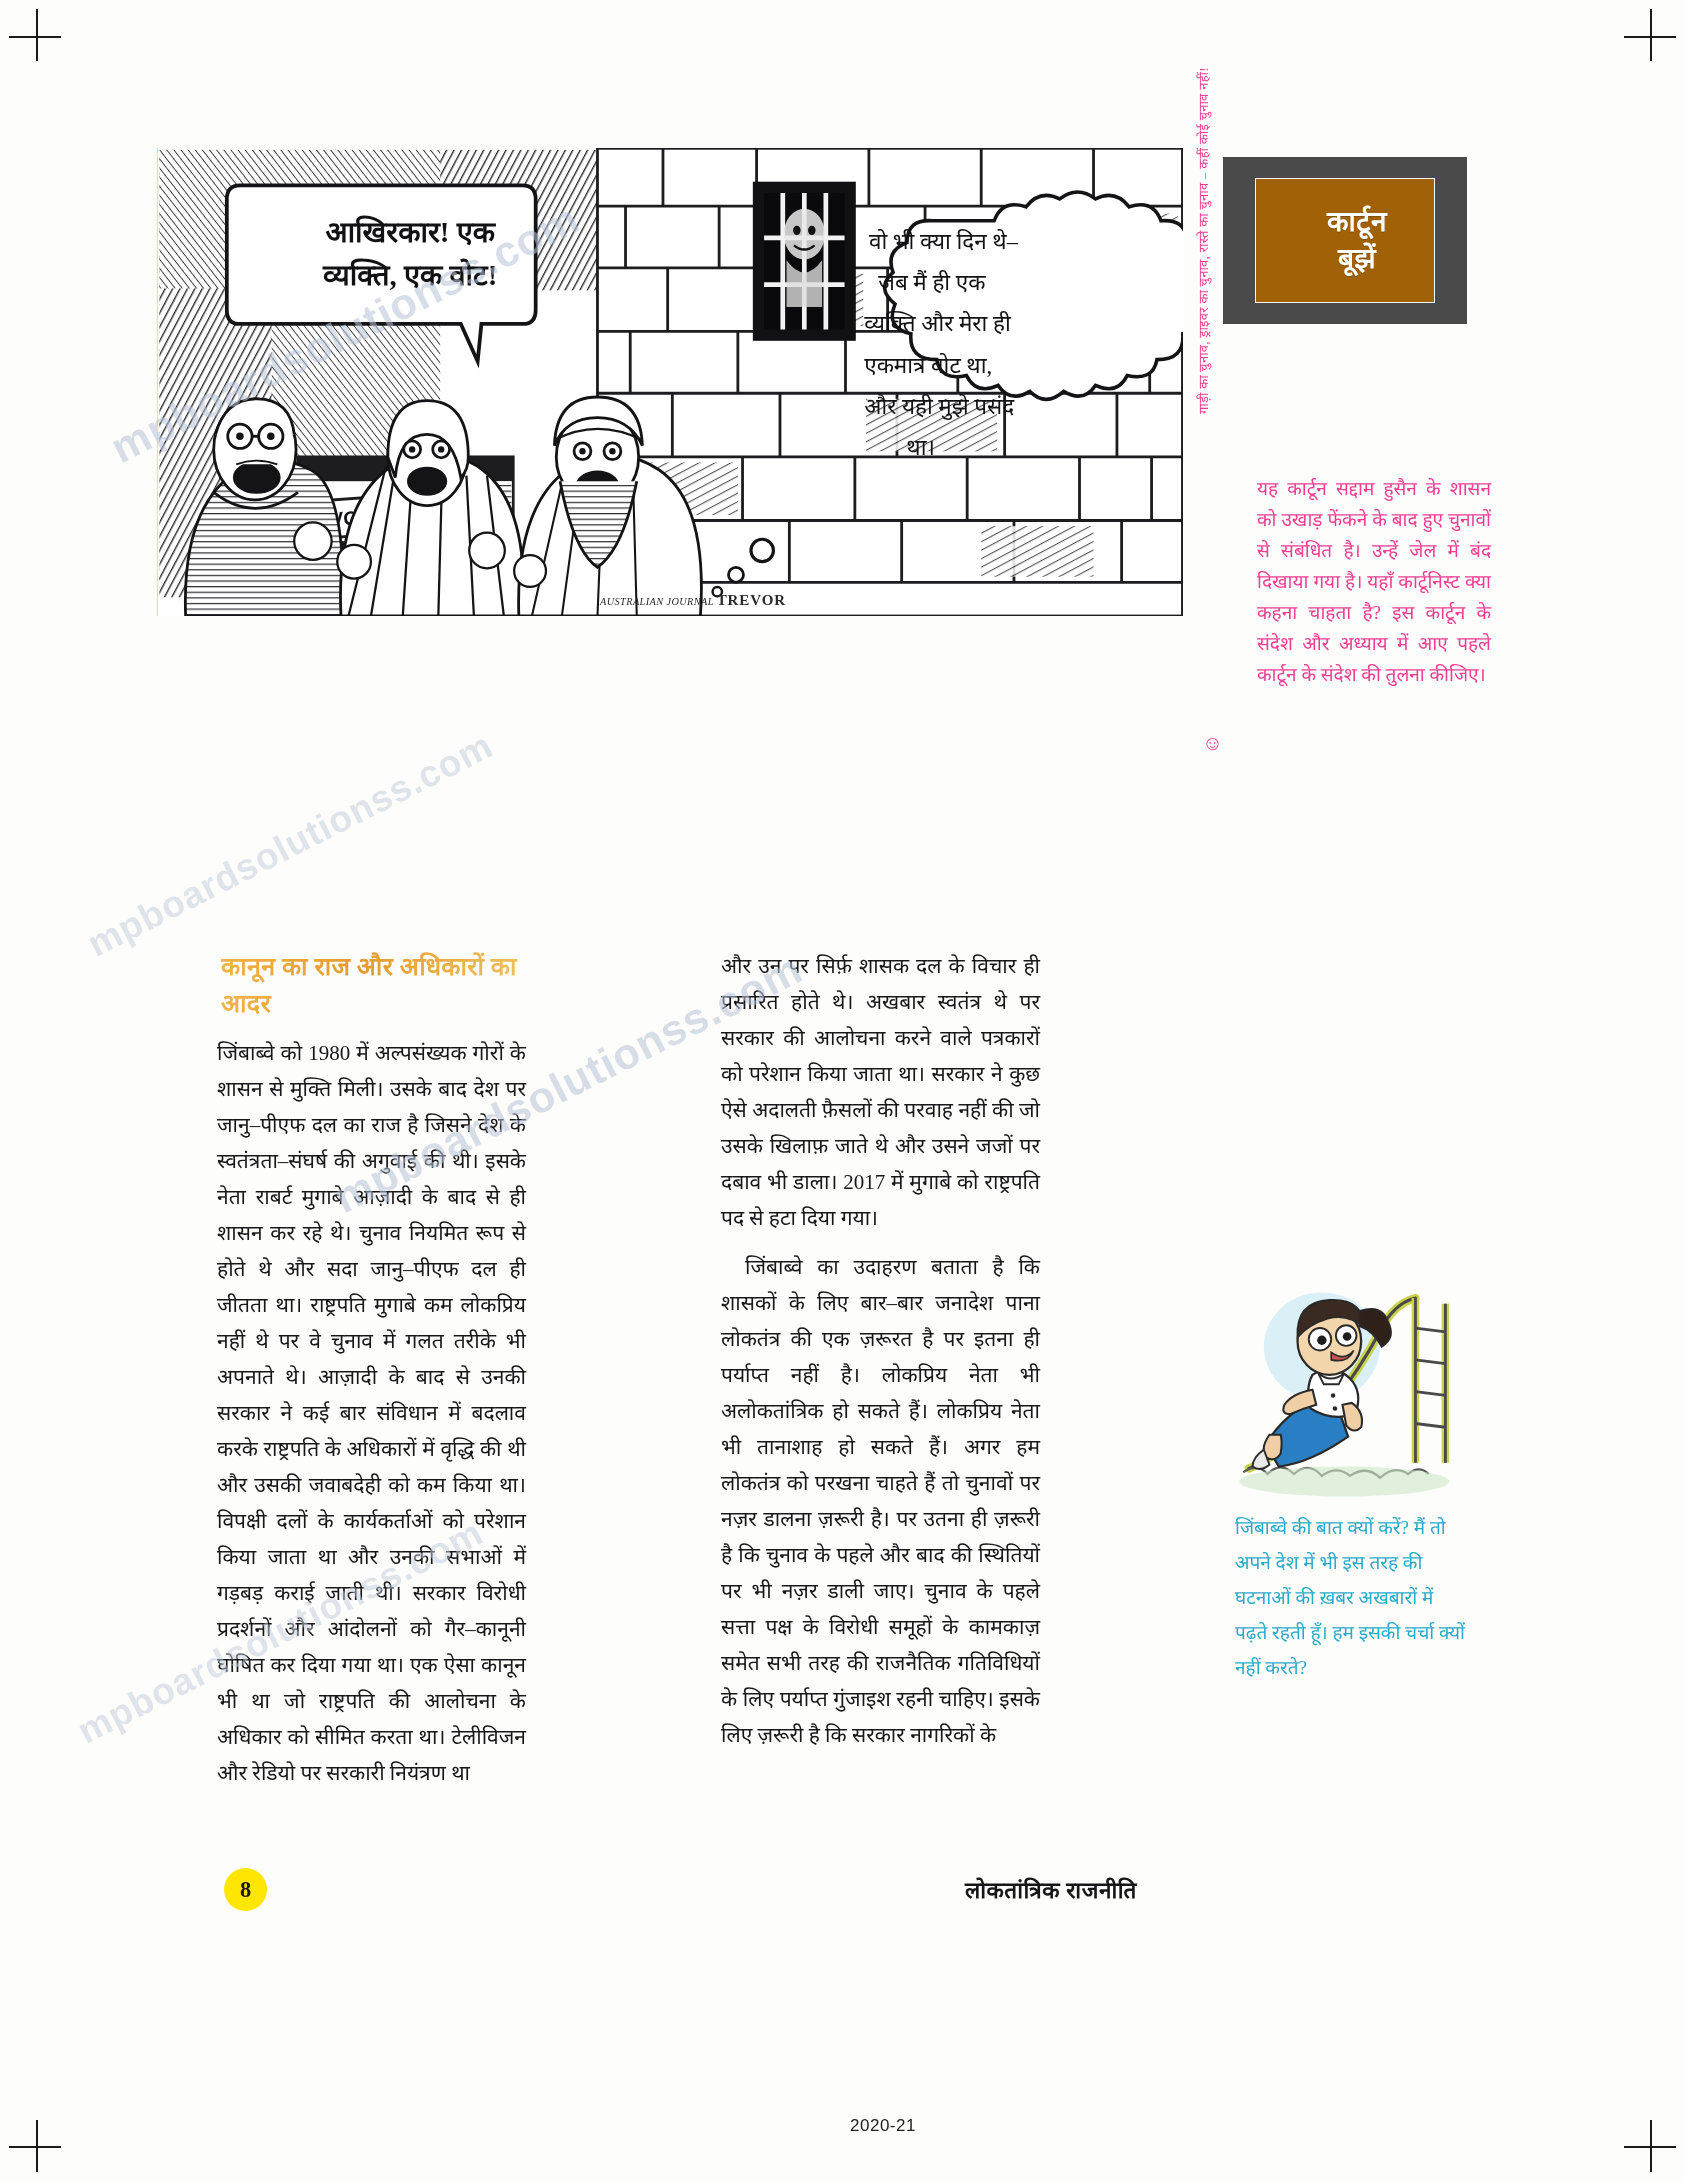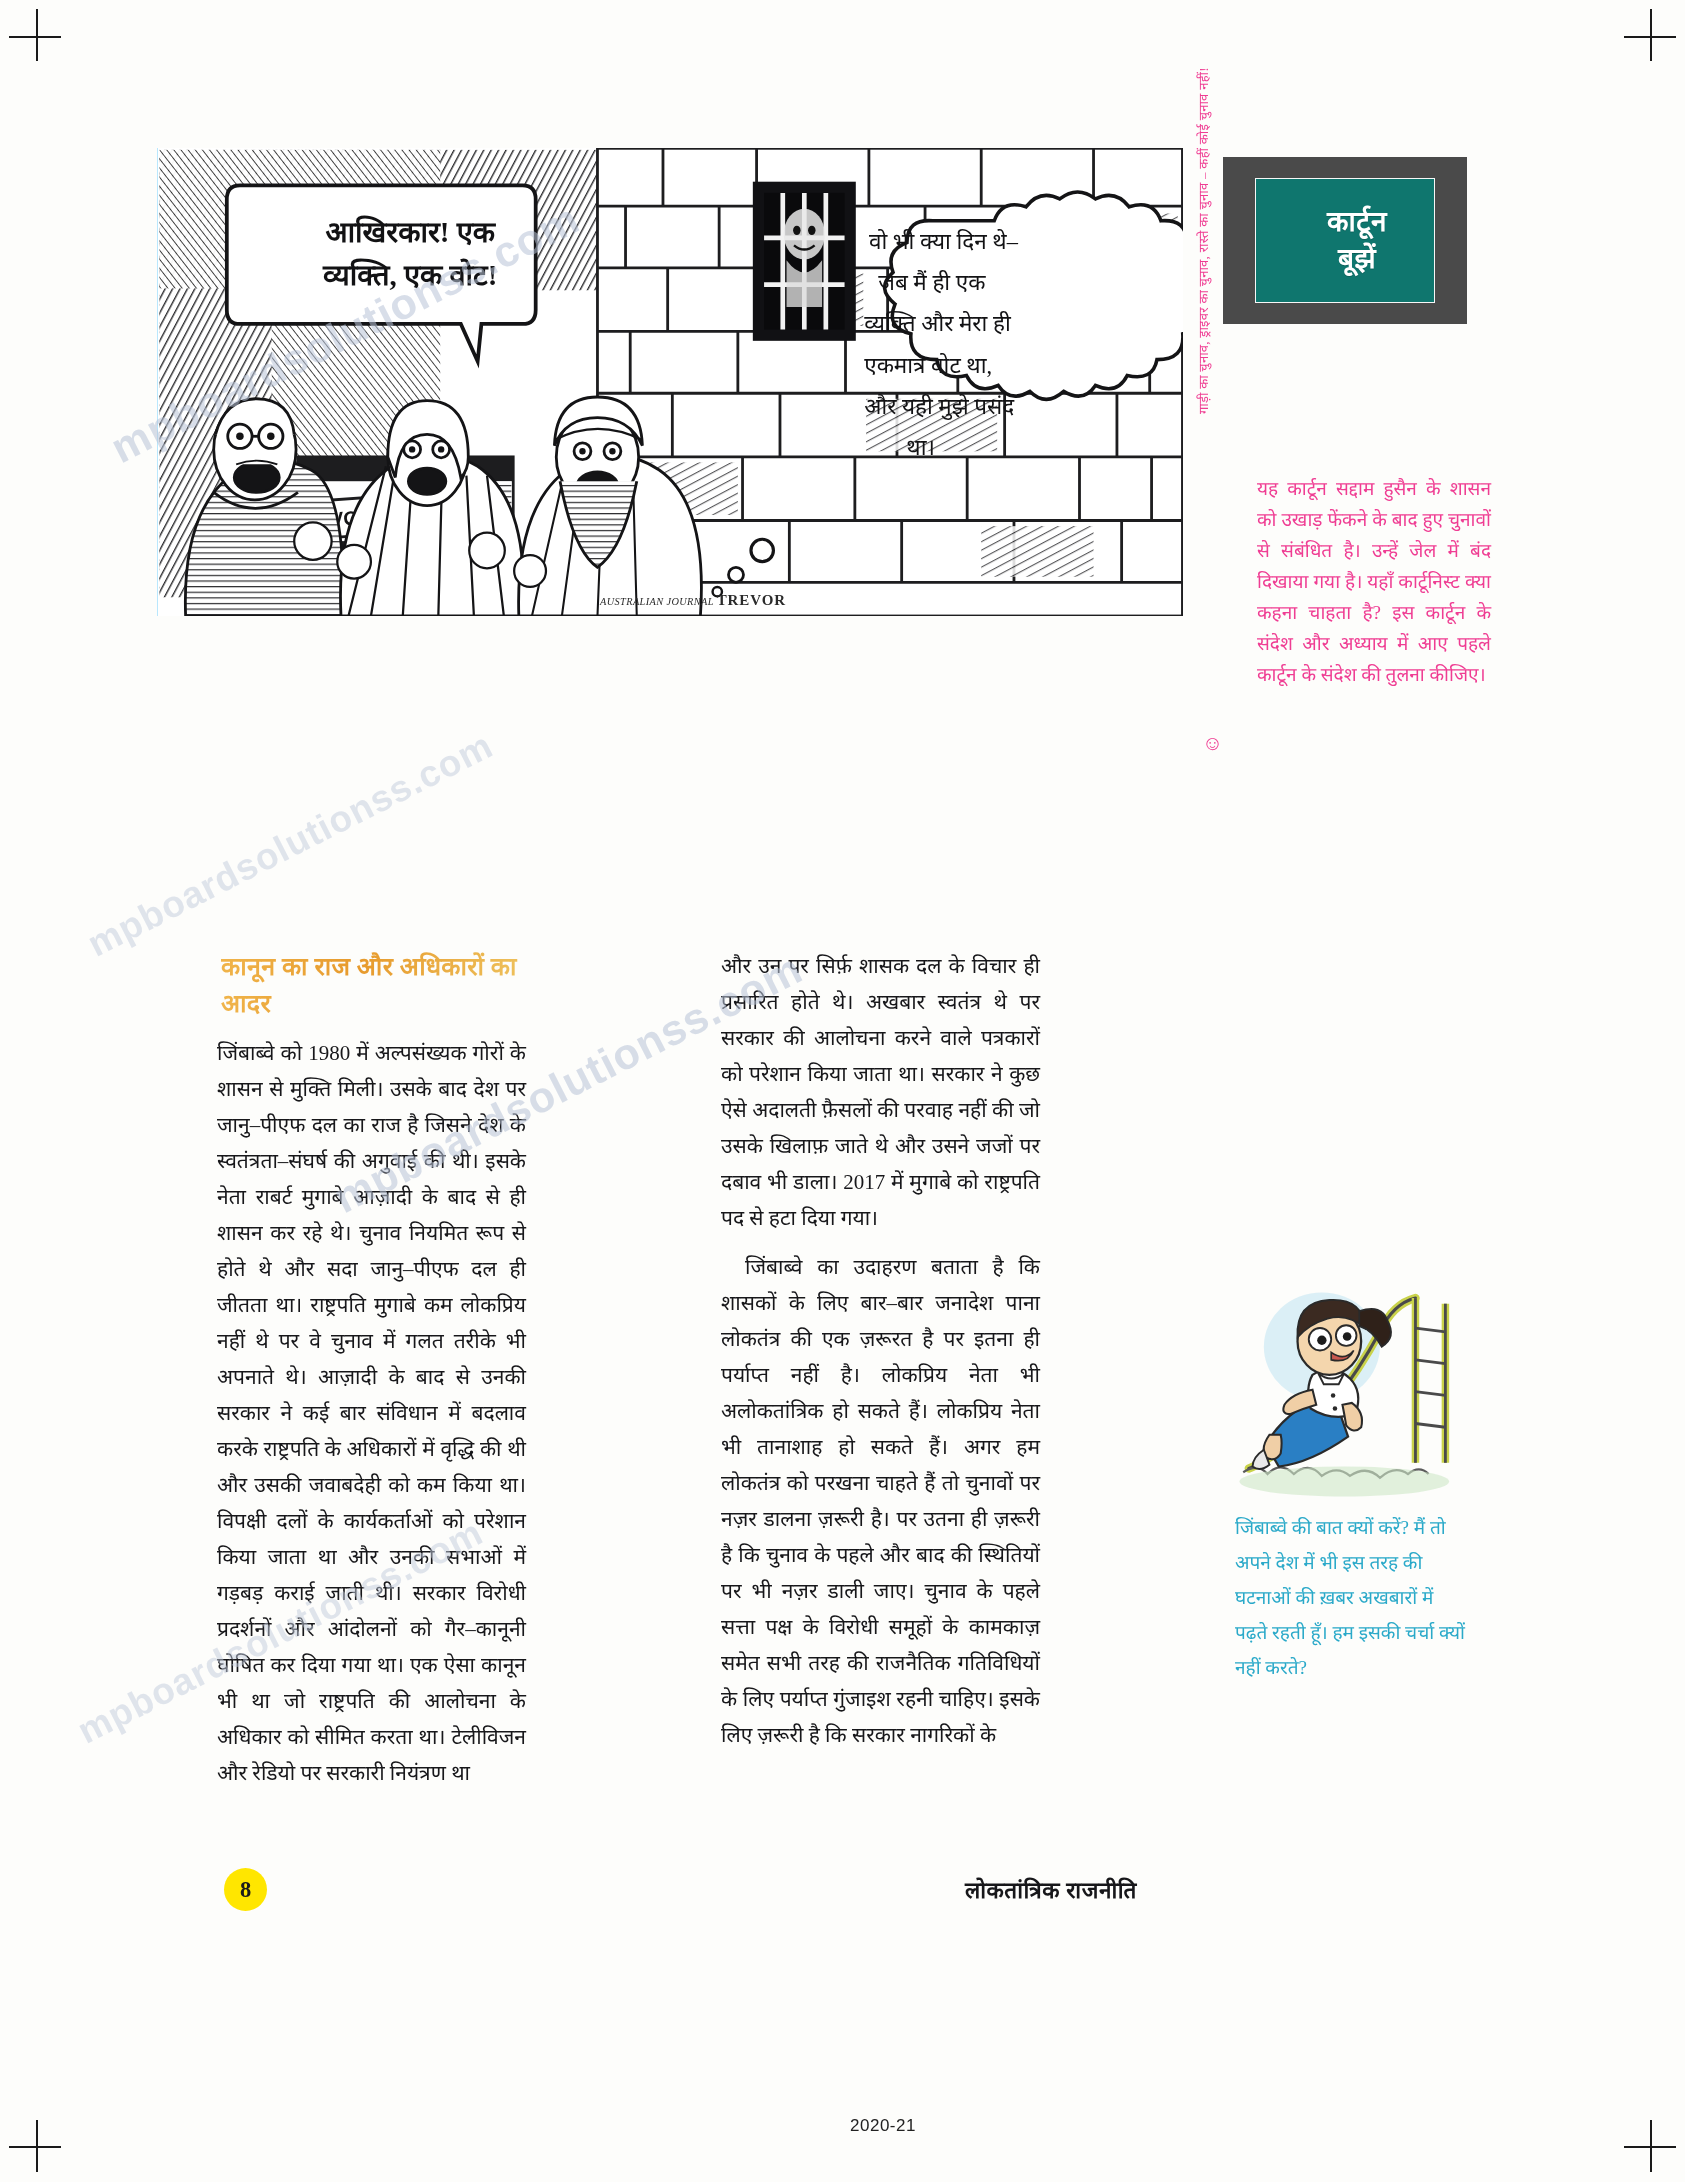--- a/index.html
+++ b/index.html
@@ -68,21 +68,21 @@
     mask:
       radial-gradient(circle 24px at 50% 0,transparent 98%,#000 100%) 0 0/100% 49px no-repeat,
       radial-gradient(circle 24px at 50% 100%,transparent 98%,#000 100%) 0 100%/100% 49px no-repeat,
       radial-gradient(circle 24px at 0 50%,transparent 98%,#000 100%) 0 0/49px 100% no-repeat,
       radial-gradient(circle 24px at 100% 50%,transparent 98%,#000 100%) 100% 0/49px 100% no-repeat,
       linear-gradient(#000,#000) 49px 0/calc(100% - 97px) 100% no-repeat,
       linear-gradient(#000,#000) 0 49px/100% calc(100% - 97px) no-repeat;
   }
   .pinkplate{
     position:absolute;left:32px;top:20.6px;right:32px;bottom:20.6px;
-    background:#0f766e;border:1.9px solid #f7f7f7;
+    background:#a16207;border:1.9px solid #f7f7f7;
     display:flex;flex-direction:column;align-items:center;justify-content:center;
     gap:1.9px;
     padding-left:24px;
   }
   .pinkplate span{
     color:#ffffff;font-size:28px;line-height:36px;font-weight:700;
     font-family:"Liberation Serif","DejaVu Serif",serif;letter-spacing:0.5px;
     text-shadow:0 0.9px 0 rgba(0,0,0,.18);
   }
   

